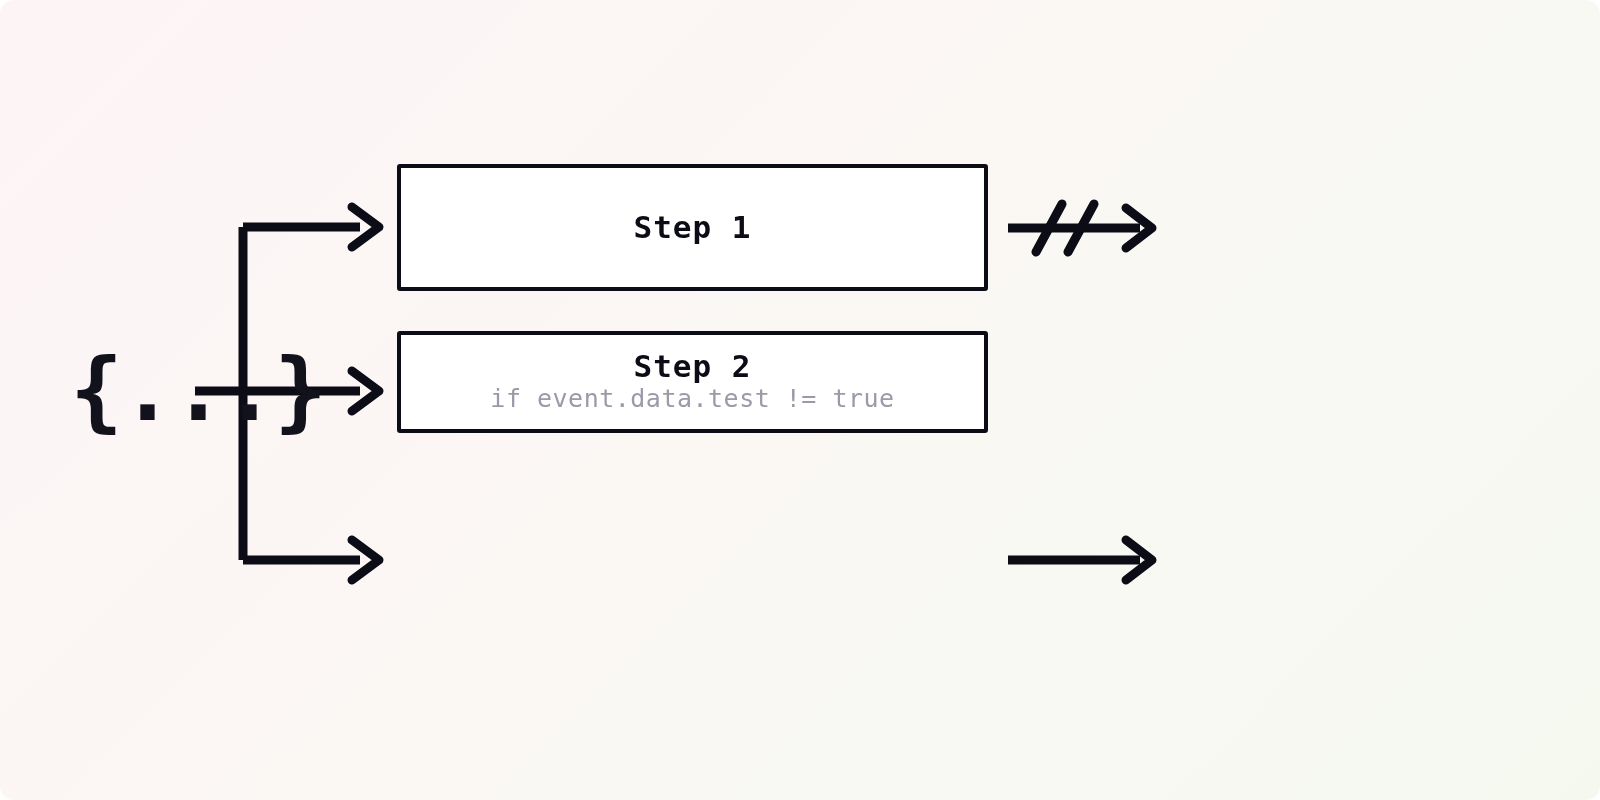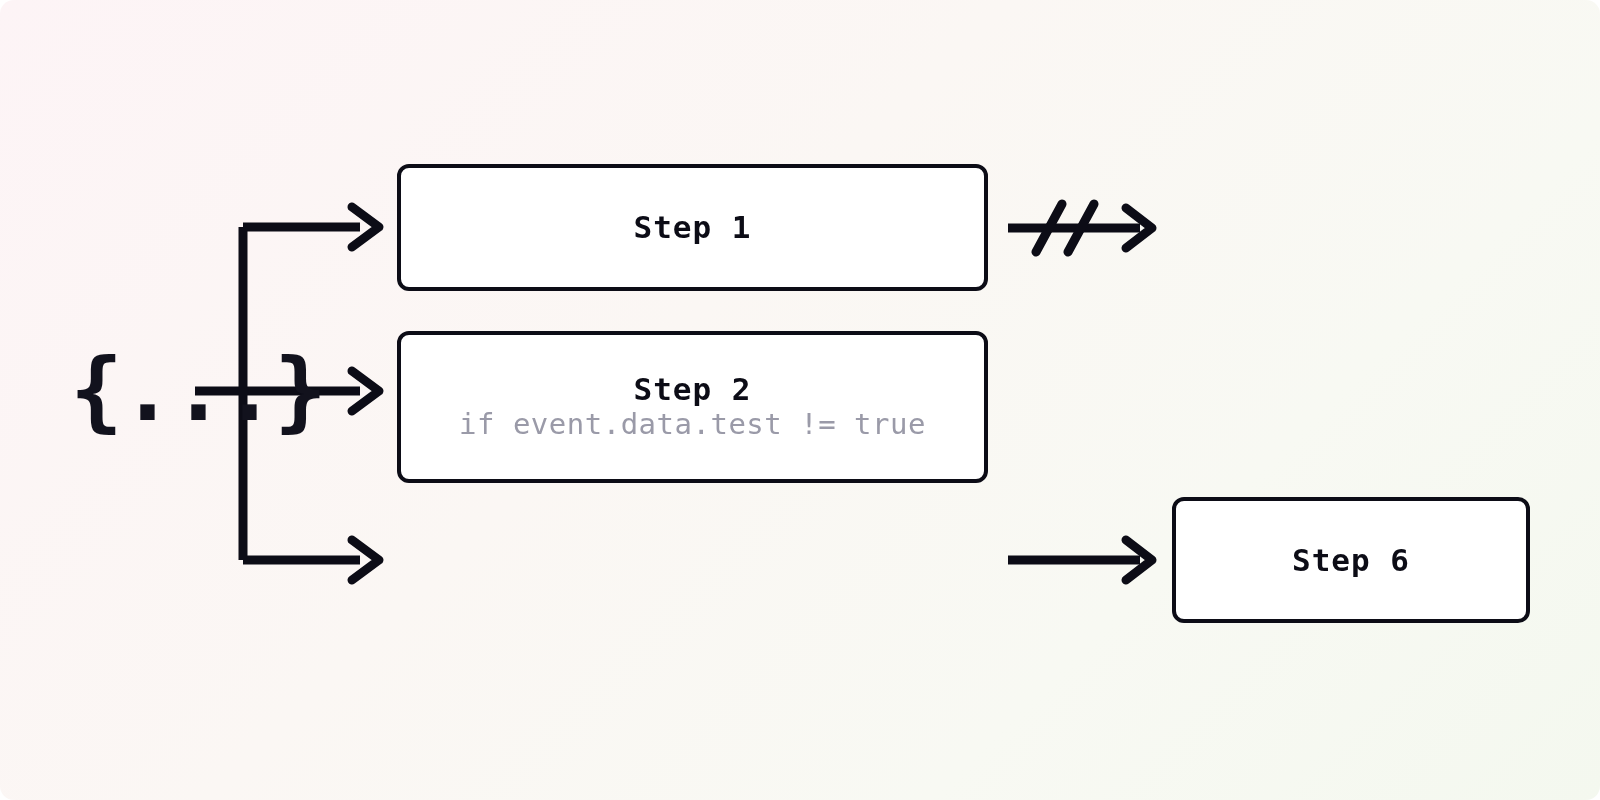--- a/index.html
+++ b/index.html
@@ -42,50 +42,50 @@
     letter-spacing: -2px;
     white-space: nowrap;
   }
 
   
   .step-box {
     position: absolute;
     box-sizing: border-box;
     background: #ffffff;
     border: 4px solid #0c0c16;
-    border-radius: 12px;
+    border-radius: 3px;
     display: flex;
     flex-direction: column;
     align-items: center;
     justify-content: center;
     text-align: center;
   }
   .step-title {
     font-family: "DejaVu Sans Mono", monospace;
     font-size: 31px;
     font-weight: 700;
     color: #0c0c16;
     letter-spacing: 1px;
     line-height: 1.1;
     white-space: nowrap;
   }
   .step-condition {
     font-family: "DejaVu Sans Mono", monospace;
-    font-size: 29px;
+    font-size: 25px;
     font-weight: 400;
     color: #9a9aa8;
     letter-spacing: 0.5px;
     line-height: 1.25;
     margin-top: 0;
     white-space: nowrap;
   }
 
   
   #box-step1 { left: 397px;  top: 164px; width: 591px; height: 127px; }
-  #box-step2 { left: 397px;  top: 331px; width: 591px; height: 152px; }
+  #box-step2 { left: 397px;  top: 331px; width: 591px; height: 102px; }
   #box-step3 { left: 397px;  top: 497px; width: 591px; height: 126px; }
   #box-step5 { left: 1172px; top: 166px; width: 358px; height: 126px; }
   #box-step6 { left: 1172px; top: 497px; width: 358px; height: 126px; }
 
   #source { left: 70px; top: 346px; }
 </style>
 </head>
 <body>
 
 <div id="canvas">
@@ -121,17 +121,14 @@
     <div class="step-title">Step 1</div>
   </div>
 
   <div id="box-step2" class="step-box">
     <div class="step-title">Step 2</div>
     <div class="step-condition">if event.data.test != true</div>
   </div>
 
 
 
-  <div id="box-step6" class="step-box">
-    <div class="step-title">Step 6</div>
-  </div>
 
 </div>
 
 </body></html>

